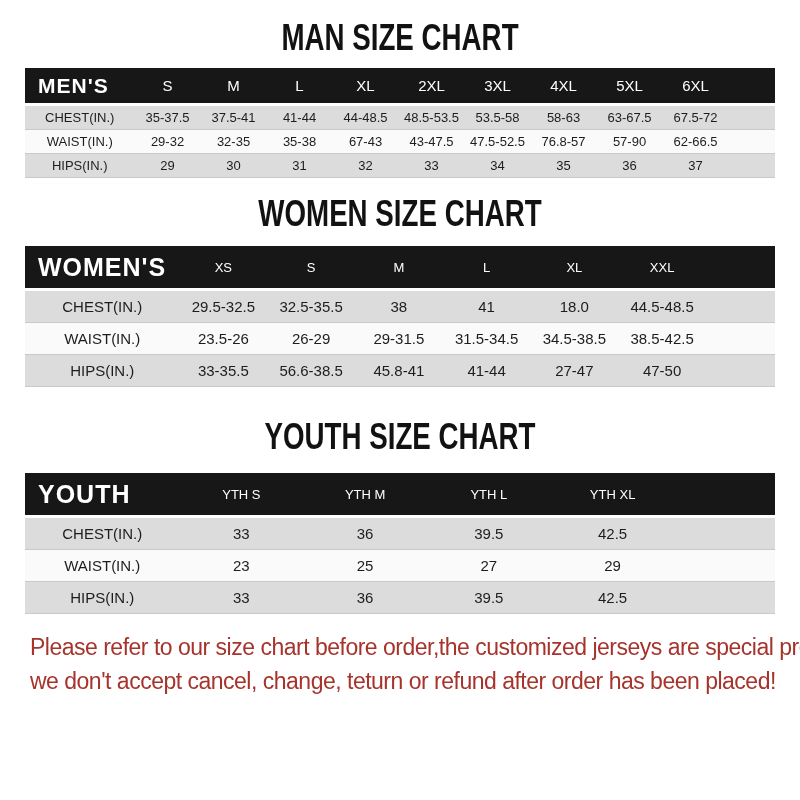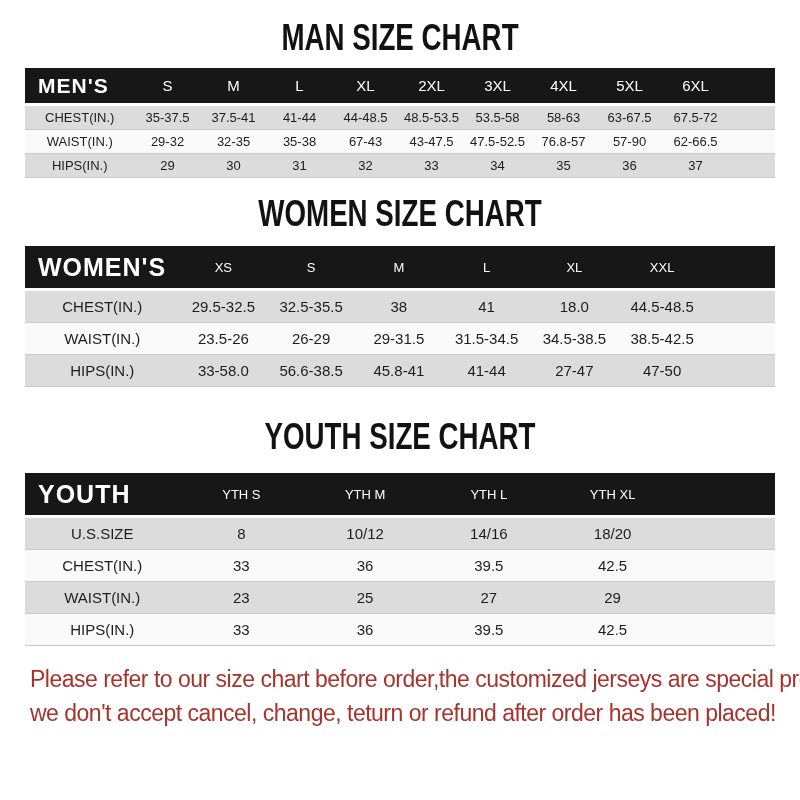--- a/index.html
+++ b/index.html
@@ -193,21 +193,21 @@
               <td>23.5-26</td>
               <td>26-29</td>
               <td>29-31.5</td>
               <td>31.5-34.5</td>
               <td>34.5-38.5</td>
               <td>38.5-42.5</td>
               <td></td>
             </tr>
             <tr>
               <td>HIPS(IN.)</td>
-              <td>33-58.0</td>
+              <td>33-35.5</td>
               <td>56.6-38.5</td>
               <td>45.8-41</td>
               <td>41-44</td>
               <td>27-47</td>
               <td>47-50</td>
               <td></td>
             </tr>
           </tbody>
       </table>
     </section>
@@ -228,28 +228,20 @@
             <th class="corner">YOUTH</th>
           <th>YTH S</th>
               <th>YTH M</th>
               <th>YTH L</th>
               <th>YTH XL</th>
               <th></th>
             </tr>
         </thead>
         <tbody>
             <tr>
-              <td>U.S.SIZE</td>
-              <td>8</td>
-              <td>10/12</td>
-              <td>14/16</td>
-              <td>18/20</td>
-              <td></td>
-            </tr>
-            <tr>
               <td>CHEST(IN.)</td>
               <td>33</td>
               <td>36</td>
               <td>39.5</td>
               <td>42.5</td>
               <td></td>
             </tr>
             <tr>
               <td>WAIST(IN.)</td>
               <td>23</td>

